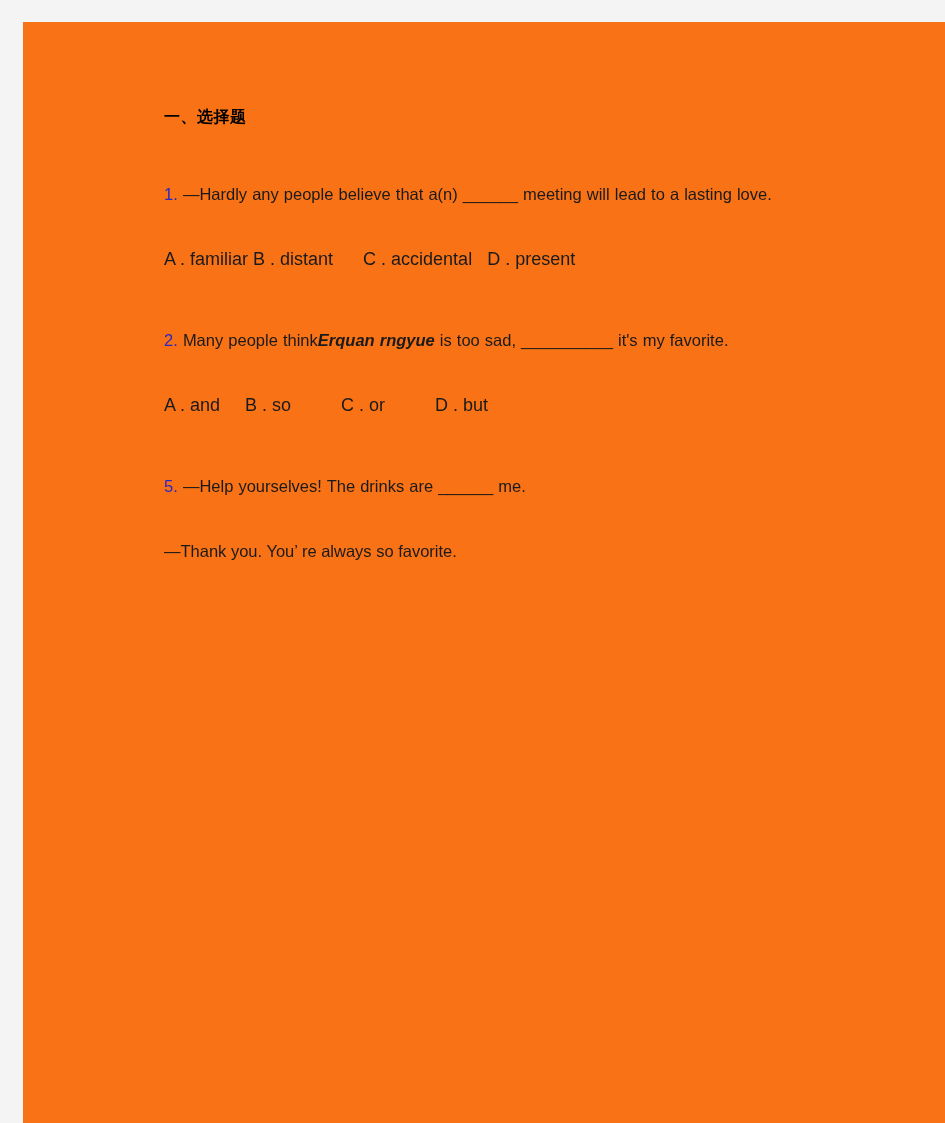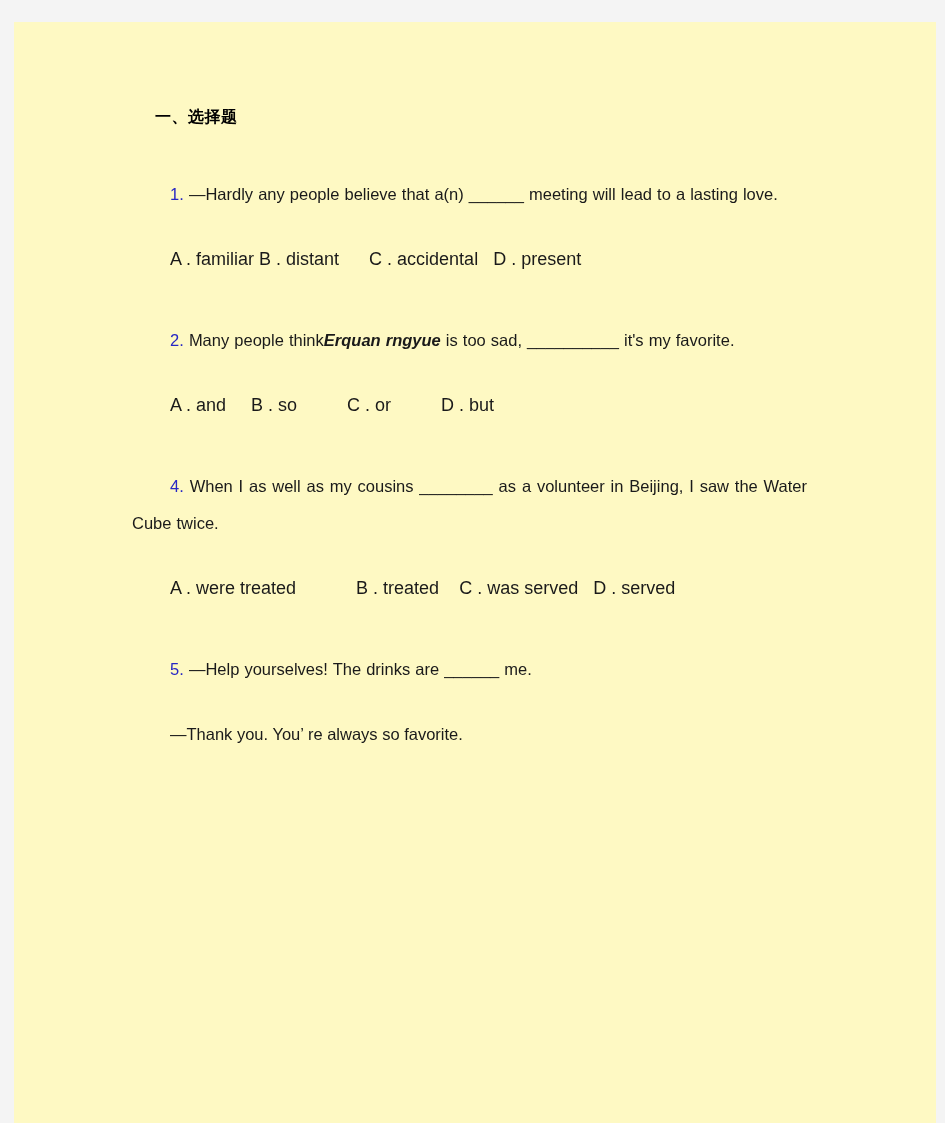--- a/index.html
+++ b/index.html
@@ -10,46 +10,46 @@
   body {
     width: 945px;
     height: 1123px;
     background: #f4f4f4;
     font-family: "Liberation Sans", "DejaVu Sans", sans-serif;
     overflow: hidden;
   }
 
   .page {
     position: absolute;
-    left: 14px;
+    left: 23px;
     top: 22px;
     width: 922px;
     height: 1101px;
-    background: #fef9c3;
+    background: #f97316;
   }
 
   .content {
     position: absolute;
     left: 103px;           
     top: 85px;
     width: 690px;          
   }
 
   .section-heading {
     font-size: 16px;
     font-weight: bold;
     color: #000000;
     letter-spacing: 0.5px;
     margin: 0 0 50px 0;
     padding-left: 38px;
     line-height: 1.2;
   }
 
   .qblock {
-    margin: 0 0 44px 15px;
+    margin: 0 0 44px 0;
   }
 
   .qtext {
     font-size: 16.5px;
     color: #1a1a1a;
     line-height: 37px;
     text-align: justify;
     text-justify: inter-word;
     text-indent: 38px;
     margin: 0;
@@ -96,24 +96,20 @@
     </div>
 
     <div class="qblock">
       <p class="qtext"><span class="qnum">2</span><span class="qnum">.</span> <span>Many people think</span><span class="italic-title">Erquan rngyue</span><span> is too sad,  __________ it's my favorite.</span></p>
       <p class="answer-line">A . and     B . so          C . or          D . but</p>
     </div>
 
     <div class="qblock">
     </div>
 
-    <div class="qblock">
-      <p class="qtext"><span class="qnum">4</span><span class="qnum">.</span> <span>When I as well as my cousins ________ as a volunteer in Beijing,  I saw the Water Cube twice.</span></p>
-      <p class="answer-line">A . were treated            B . treated    C . was served   D . served</p>
-    </div>
 
     <div class="qblock">
       <p class="qtext"><span class="qnum">5</span><span class="qnum">.</span> <span>—Help yourselves! The drinks are ______ me.</span></p>
       <p class="subline">—Thank you. You’ re always so favorite.</p>
     </div>
 
   </div>
 </div>
 
 </body></html>

